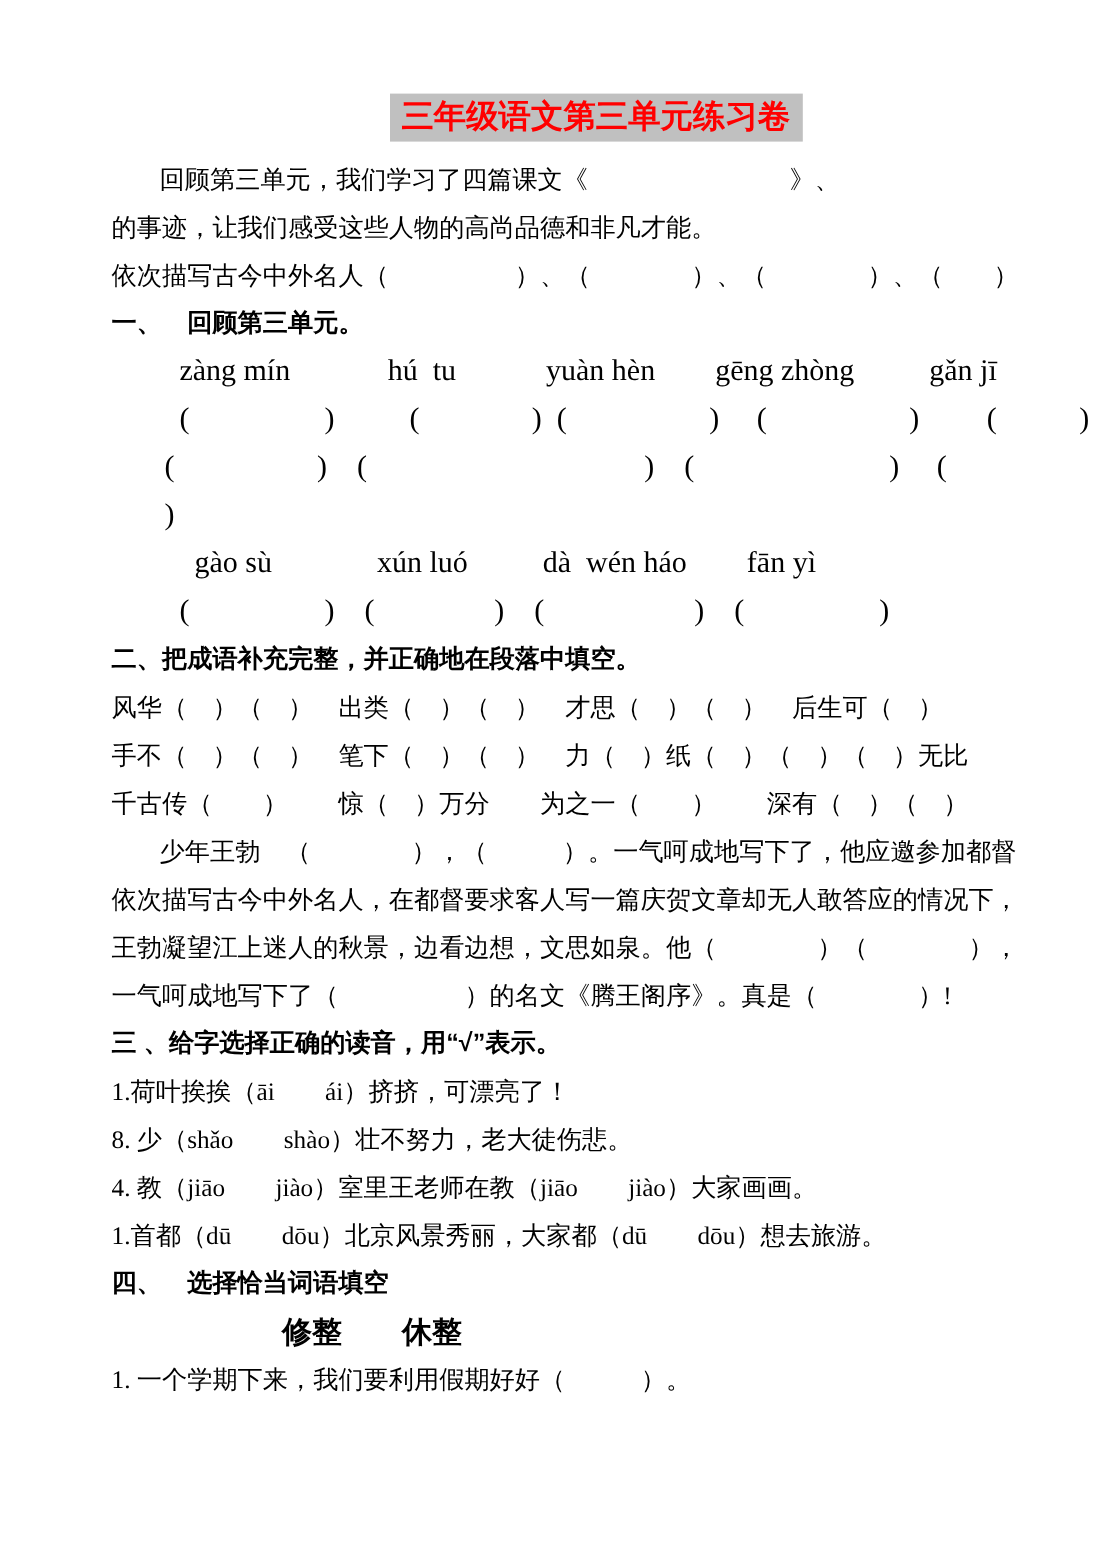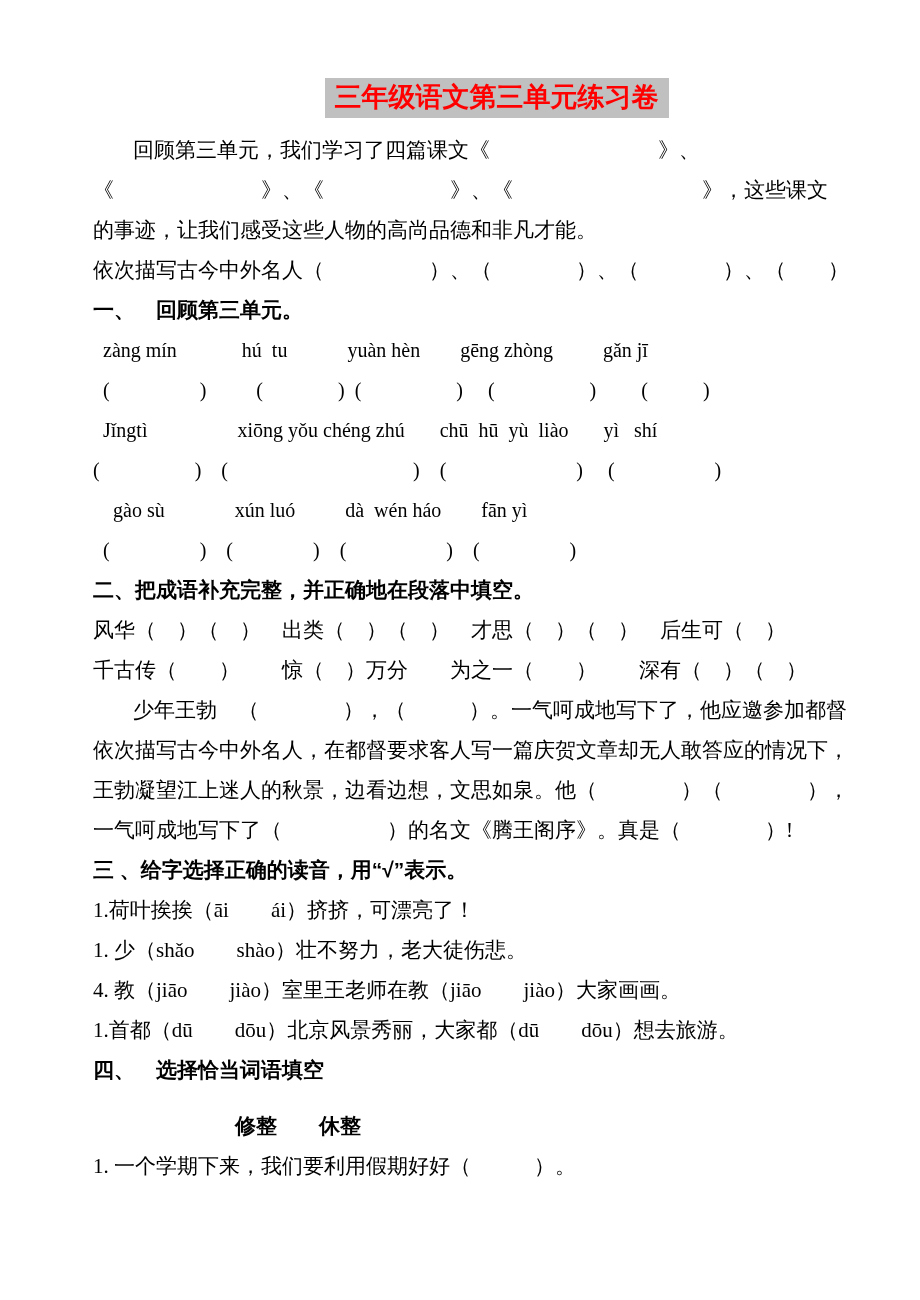--- a/index.html
+++ b/index.html
@@ -28,69 +28,68 @@
     white-space:pre-wrap;
     line-height:40px;
     min-height:40px;
   }
   .body {
     font-family:"Liberation Serif","DejaVu Serif",serif;
     font-size:21px;
   }
   .pinyin {
     font-family:"Liberation Serif","DejaVu Serif",serif;
-    font-size:20px;
+    font-size:25px;
+    margin-left:44px;
   }
   .heading {
     font-family:"Liberation Sans","DejaVu Sans",sans-serif;
     font-weight:bold;
     font-size:21px;
   }
   .indent1 { text-indent:40px; }
   .wordbank {
     font-family:"Liberation Sans","DejaVu Sans",sans-serif;
     font-weight:bold;
-    font-size:21px;
+    font-size:25px;
     padding-left:142px;
-    margin-top:16px;
   }
 </style>
 </head>
 <body>
 
 <div class="page">
 
   <div class="title-row">
     <span class="title">三年级语文第三单元练习卷</span>
   </div>
 
   <div class="line body indent1">回顾第三单元，我们学习了四篇课文《　　　　　　　　》、</div>
-  <div class="line body">《　　　　　　　》、《　　　　　　》、《　　　　　　　　　》，这些课文</div>
   <div class="line body">的事迹，让我们感受这些人物的高尚品德和非凡才能。</div>
   <div class="line body">依次描写古今中外名人（　　　　　）、（　　　　）、（　　　　）、（　　）</div>
 
   <div class="line heading">一、　回顾第三单元。</div>
   <div class="line pinyin">  zàng mín             hú  tu            yuàn hèn        gēng zhòng          gǎn jī</div>
   <div class="line pinyin">  (                  )          (               )  (                   )     (                   )         (           )</div>
-  <div class="line pinyin">  Jǐngtì                  xiōng yǒu chéng zhú       chū  hū  yù  liào       yì   shí</div>
   <div class="line pinyin">(                   )    (                                     )    (                          )     (                    )</div>
   <div class="line pinyin">    gào sù              xún luó          dà  wén háo        fān yì</div>
   <div class="line pinyin">  (                  )    (                )    (                    )    (                  )</div>
 
   <div class="line heading">二、把成语补充完整，并正确地在段落中填空。</div>
   <div class="line body">风华（　）（　）　出类（　）（　）　才思（　）（　）　后生可（　）</div>
+  <div class="line body">手不（　）（　）　笔下（　）（　）　力（　）纸（　）（　）（　）无比</div>
   <div class="line body">千古传（　　）　　惊（　）万分　　为之一（　　）　　深有（　）（　）</div>
   <div class="line body indent1">少年王勃　（　　　　），（　　　）。一气呵成地写下了，他应邀参加都督</div>
   <div class="line body">依次描写古今中外名人，在都督要求客人写一篇庆贺文章却无人敢答应的情况下，</div>
   <div class="line body">王勃凝望江上迷人的秋景，边看边想，文思如泉。他（　　　　）（　　　　），</div>
   <div class="line body">一气呵成地写下了（　　　　　）的名文《腾王阁序》。真是（　　　　）!</div>
 
   <div class="line heading">三 、给字选择正确的读音，用“√”表示。</div>
   <div class="line body">1.荷叶挨挨（āi　　ái）挤挤，可漂亮了！</div>
-  <div class="line body">1. 少（shǎo　　shào）壮不努力，老大徒伤悲。</div>
+  <div class="line body">8. 少（shǎo　　shào）壮不努力，老大徒伤悲。</div>
   <div class="line body">4. 教（jiāo　　jiào）室里王老师在教（jiāo　　jiào）大家画画。</div>
   <div class="line body">1.首都（dū　　dōu）北京风景秀丽，大家都（dū　　dōu）想去旅游。</div>
 
   <div class="line heading">四、　选择恰当词语填空</div>
   <div class="line wordbank">修整　　休整</div>
   <div class="line body">1. 一个学期下来，我们要利用假期好好（　　　）。</div>
 
 </div>
 
 </body></html>

